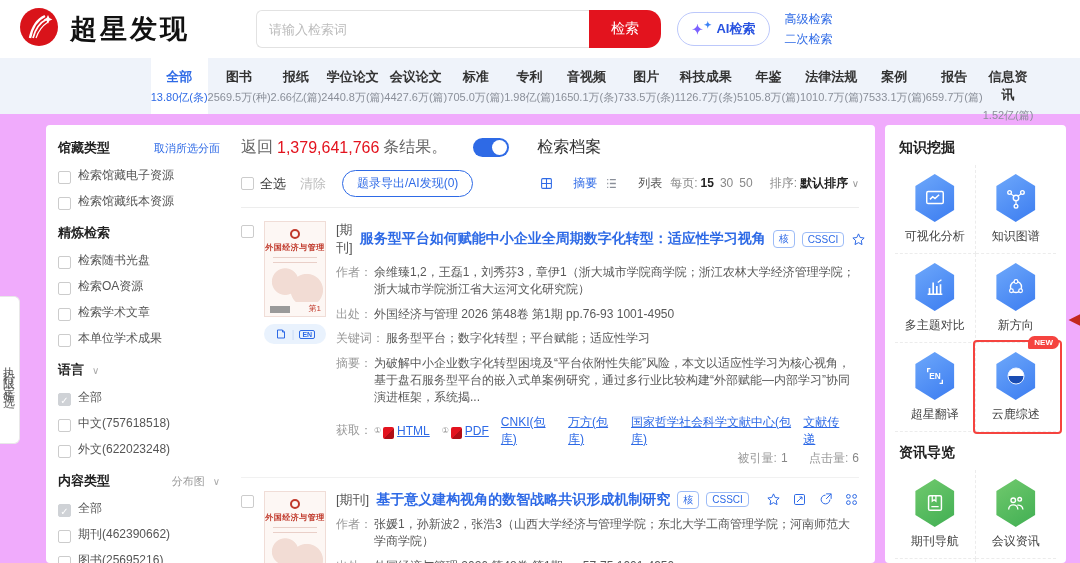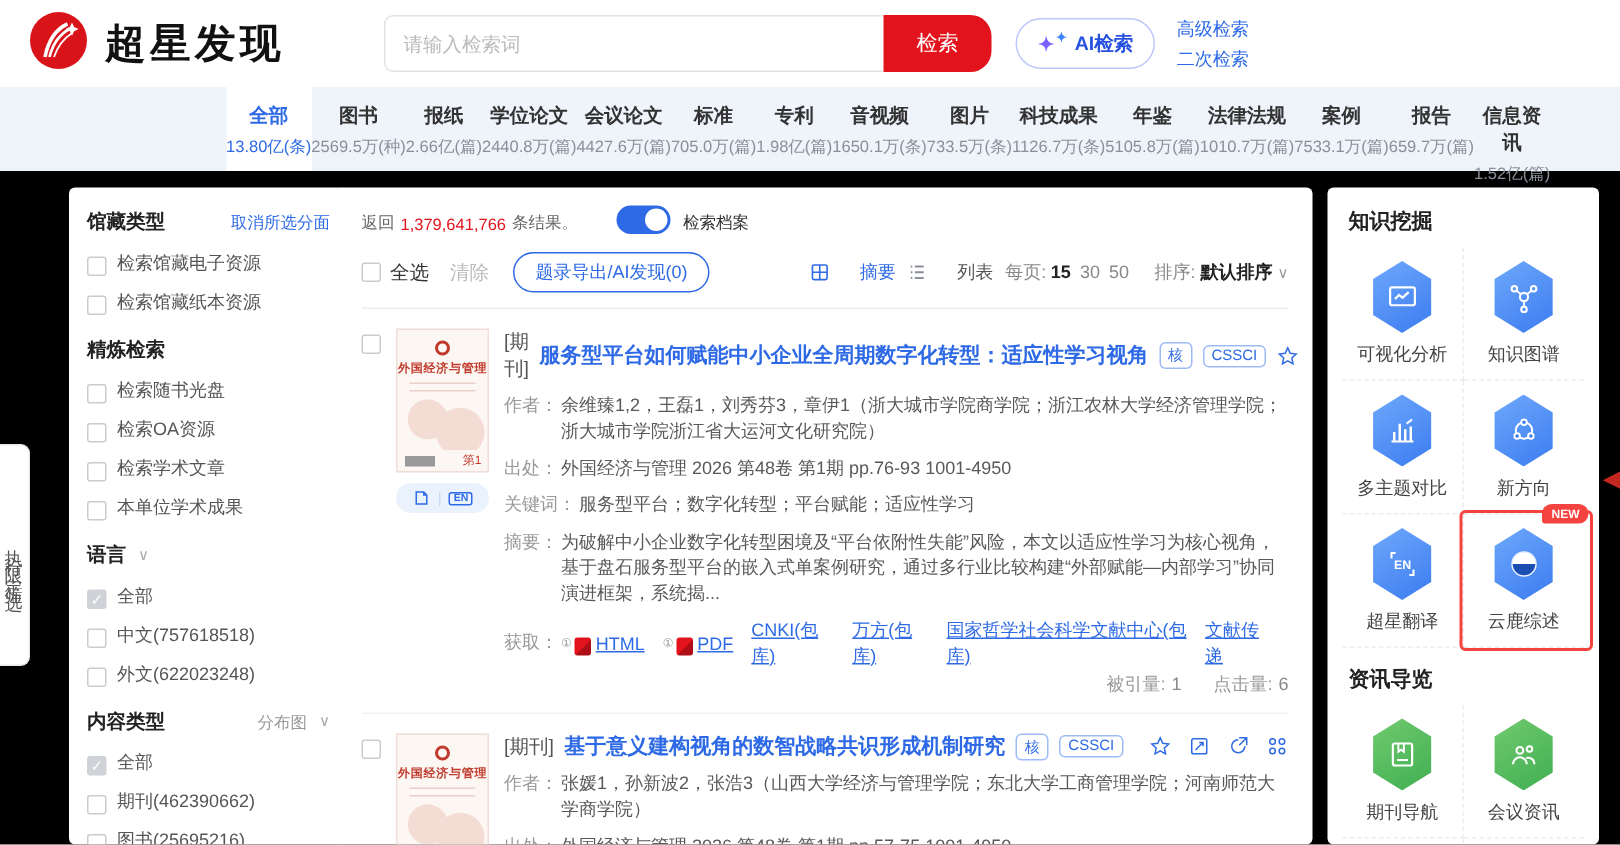--- a/index.html
+++ b/index.html
@@ -1,18 +1,18 @@
 <!DOCTYPE html>
 <html><head>
 <meta charset="utf-8">
 <style>
   * { margin:0; padding:0; box-sizing:border-box; }
   html,body { width:1080px; height:563px; overflow:hidden; background:#f4f5f7;
     font-family:"Liberation Sans","DejaVu Sans",sans-serif; }
-  .screen { position:relative; width:1080px; height:563px; background:#000000; }
+  .screen { position:relative; width:1080px; height:563px; background:#f0abfc; }
 
   
   .hdr { position:absolute; left:0; top:0; width:1080px; height:58px; background:#fff;
     display:flex; align-items:center; padding:0 18px; }
   .logo { display:flex; align-items:center; gap:10px; }
   .logo-text { font-size:27px; font-weight:bold; color:#111; letter-spacing:3px; }
   .search-wrap { display:flex; align-items:center; margin-left:66px; }
   .search-input { width:333px; height:38px; border:1px solid #e2e2e2; border-right:none;
     border-radius:6px 0 0 6px; padding:0 12px; font-size:13px; color:#333; outline:none; }
   .search-input::placeholder { color:#bbb; }
@@ -58,25 +58,25 @@
   .flink { margin-left:auto; font-size:11px; color:#2e6ae6; cursor:pointer; }
   .fgrey { margin-left:auto; font-size:11px; color:#999; cursor:pointer; }
   .fchev { font-size:10px; color:#aaa; margin-left:8px; cursor:pointer; }
   .fitem { display:flex; align-items:flex-end; gap:7px; margin:9px 0; cursor:pointer; }
   .cb { width:13px; height:13px; border:1px solid #ccc; border-radius:2px; background:#fff; flex:none; }
   .cb.on { background:#cfd2d6; border-color:#cfd2d6; color:#fff; font-size:10px; line-height:13px; text-align:center; }
   .flabel { font-size:12px; color:#555; white-space:nowrap; }
 
   
   .mid { left:225px; width:650px; height:438px; padding:12px 16px 0; overflow:hidden; }
-  .sumrow { display:flex; align-items:flex-end; font-size:11px; color:#666; }
+  .sumrow { display:flex; align-items:center; font-size:16px; color:#666; }
   .sumnum { color:#e3131e; margin:0 4px; }
   .toggle { width:36px; height:19px; border-radius:10px; background:#2e6ae6; position:relative; margin:0 8px 0 26px; cursor:pointer; }
   .toggle::after { content:""; position:absolute; right:2px; top:2px; width:15px; height:15px; border-radius:50%; background:#fff; }
-  .tglabel { color:#333; }
+  .tglabel { color:#333;margin-left:20px; }
   .toolrow { display:flex; align-items:center; margin-top:12px; padding-bottom:10px; border-bottom:1px solid #ededed; }
   .selall { display:flex; align-items:center; gap:6px; font-size:13px; color:#333; cursor:pointer; }
   .clear { font-size:13px; color:#bbb; margin-left:14px; cursor:pointer; }
   .exportbtn { margin-left:16px; border:1px solid #2e6ae6; color:#2e6ae6; background:#fff; font-size:12px;
     padding:4px 14px; border-radius:15px; cursor:pointer; }
   .viewtools { margin-left:auto; display:flex; align-items:center; gap:8px; font-size:12px; color:#888; }
   .vt { display:flex; align-items:center; gap:20px; cursor:pointer; }
   .vt.active { color:#2e6ae6; }
   .vt.plain { color:#555; }
   .pp { color:#888; } .pp .num { margin:0 3px; cursor:pointer; } .pp .num.active { color:#222; font-weight:bold; }

